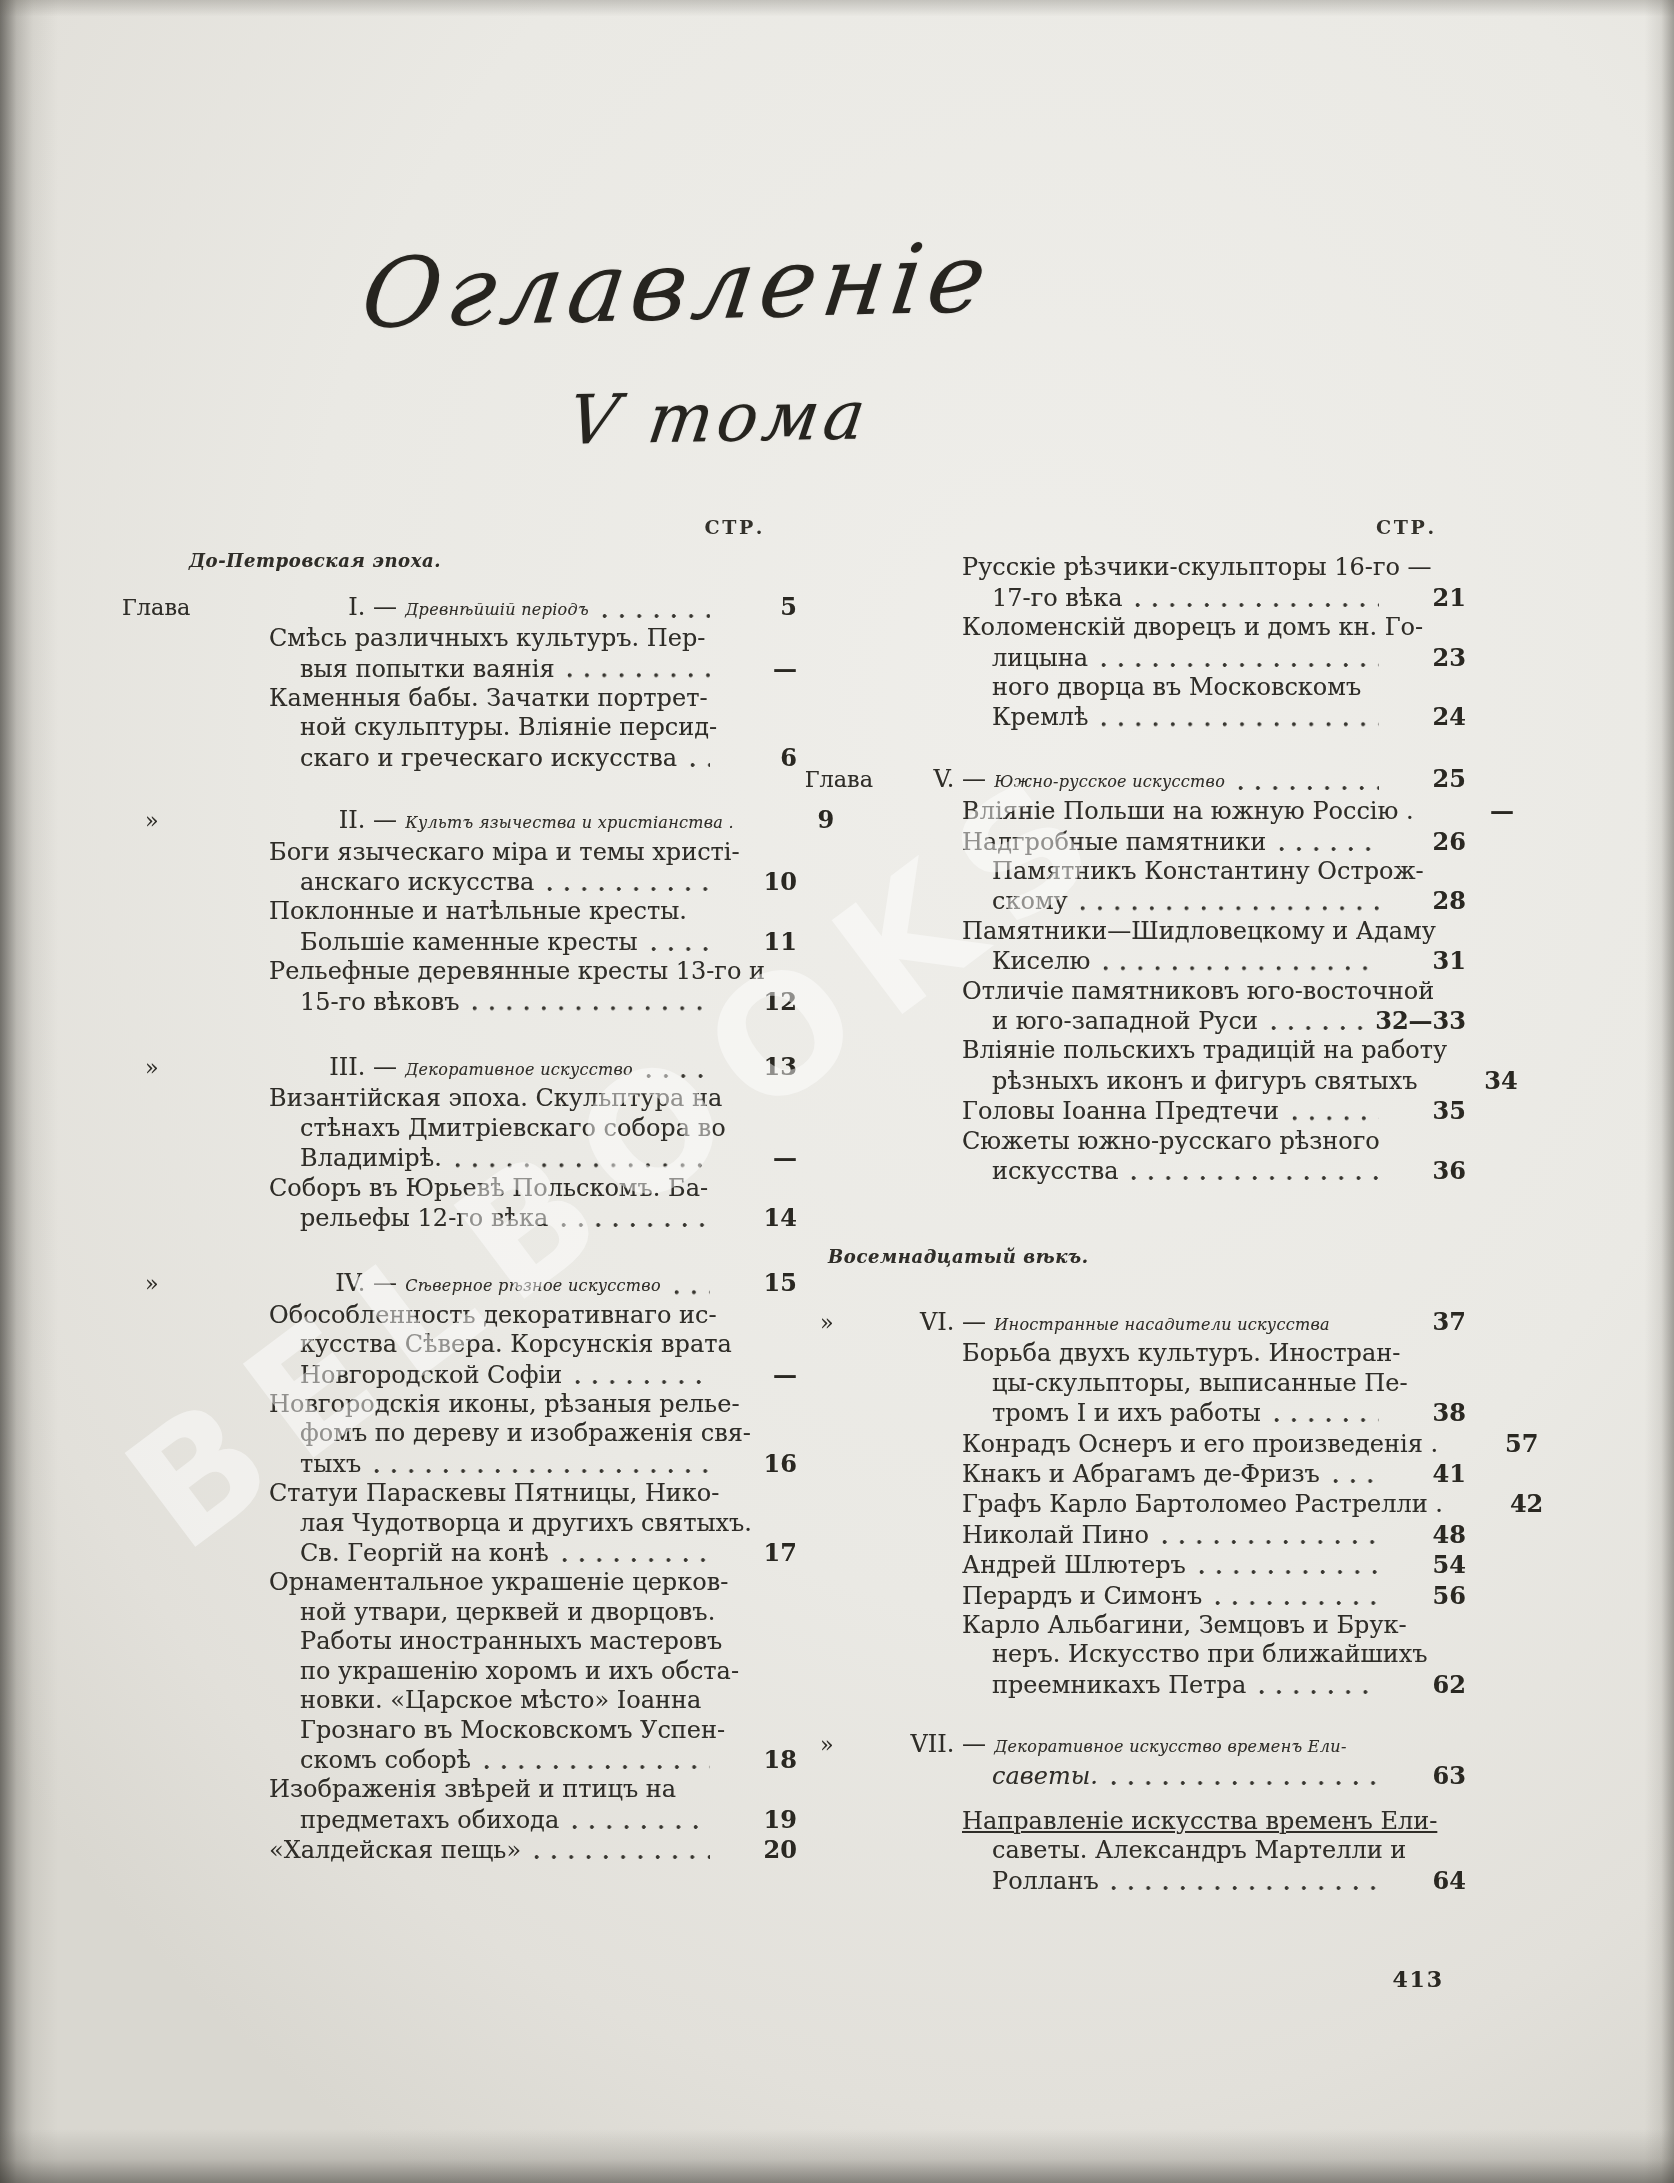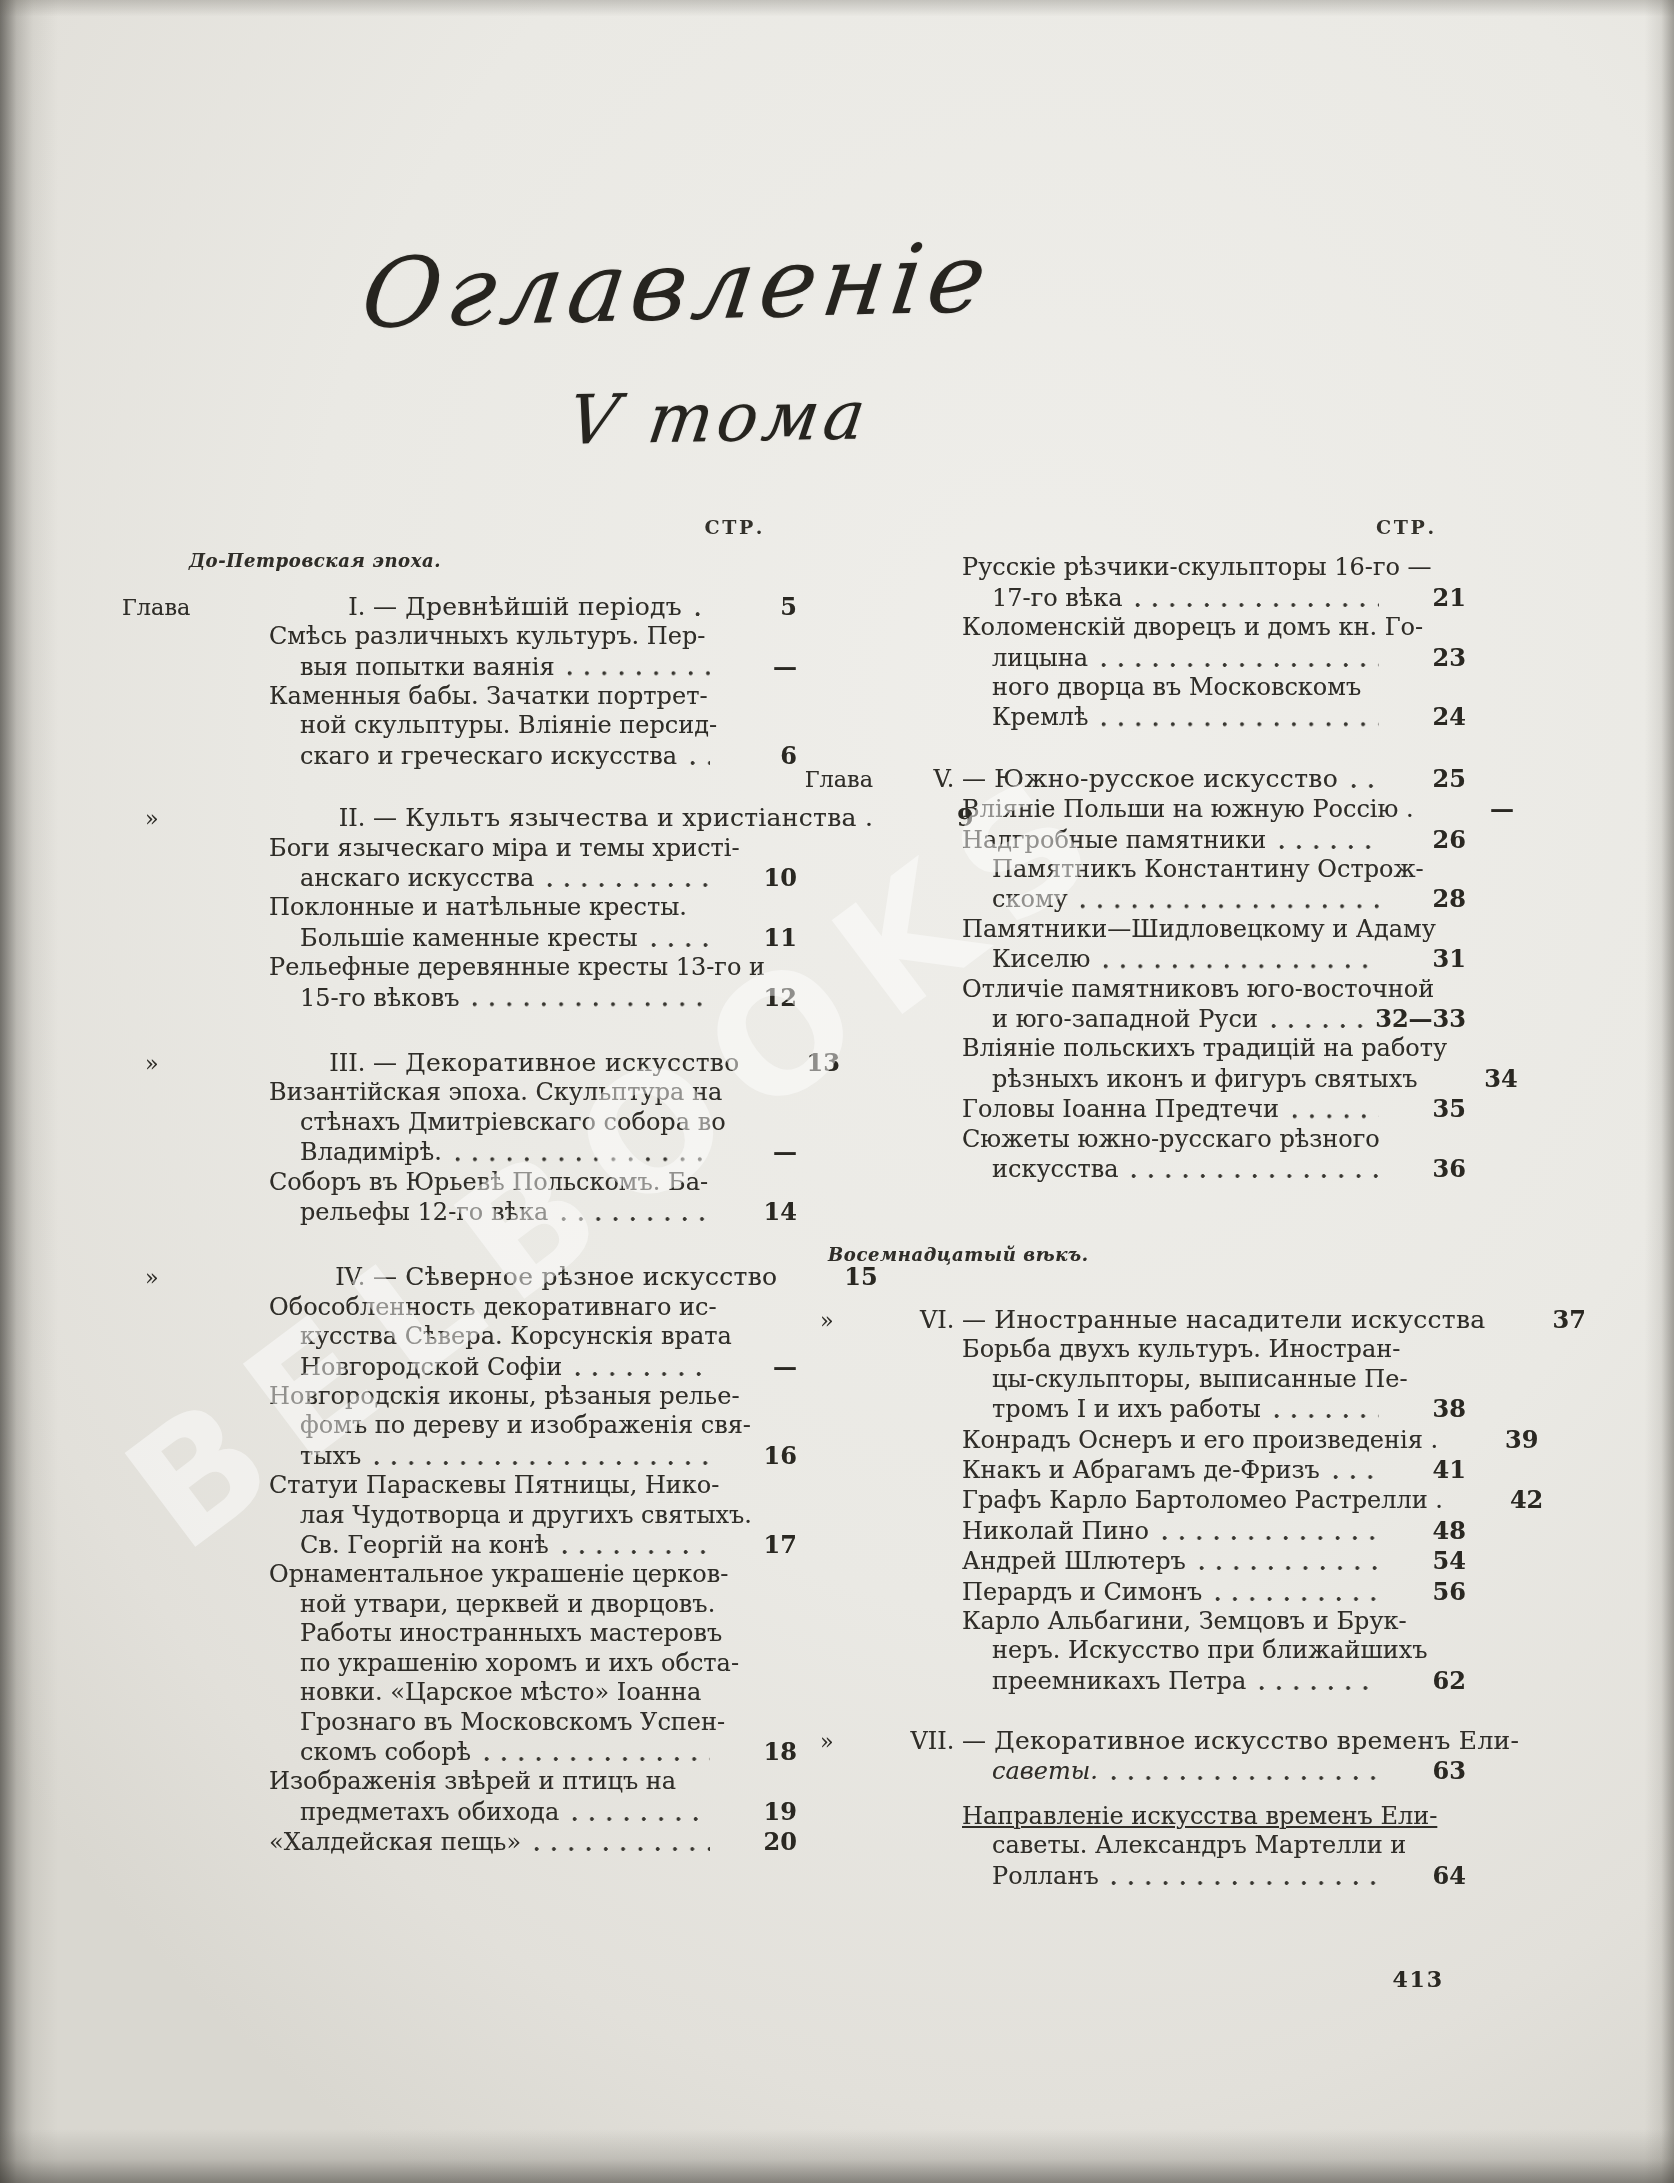--- a/index.html
+++ b/index.html
@@ -51,21 +51,21 @@
   .col-left  .col-header{padding-right:32px;}
   .col-right .col-header{padding-right:29.4px;margin-bottom:15.4px;}
 
   .row{display:flex;align-items:baseline;line-height:29.4px;font-size:24px;
        text-shadow:0 0 0.6px rgba(47,45,40,0.30);}
   .mcell{flex:0 0 83px;font-size:22.4px;white-space:nowrap;}
   .col-right .mcell{flex-basis:93px;padding-left:7.7px;box-sizing:border-box;}
   .mcell.mark{padding-left:23px;box-sizing:border-box;}
   .roman{flex:0 0 192px;text-align:right;font-size:24px;white-space:nowrap;}
   .col-right .roman{flex-basis:96px;}
-  .ctitle{font-size:25px;padding-left:8.3px;white-space:nowrap;letter-spacing:0.3px;}
+  .ctitle{font-style:italic;font-size:16px;padding-left:8.3px;white-space:nowrap;letter-spacing:0.3px;}
   .t1{padding-left:64px;white-space:nowrap;}
   .t2{padding-left:95px;white-space:nowrap;}
   .col-right .t1{padding-left:72px;}
   .col-right .t2{padding-left:102px;}
   .titalic{font-style:italic;}
   .sect{font-size:18px;font-weight:bold;font-style:italic;padding-left:67px;letter-spacing:0.6px;white-space:nowrap;}
   .col-right .sect{padding-left:31px;}
   .lead{flex:1 1 19px;align-self:flex-end;height:6.4px;margin:0 11.5px 5.1px 12.8px;
     background-image:radial-gradient(circle at 2.6px 3.2px, #383630 1.6px, rgba(56,54,48,0) 2.3px);
     background-size:17.3px 6.4px;background-repeat:repeat-x;background-position:left bottom;}
@@ -432,21 +432,21 @@
           <div class="row">
             <span class="mcell"></span>
             <span class="t2">тромъ I и ихъ работы</span>
             <span class="lead"></span>
             <span class="pnum">38</span>
           </div>
           <div class="row">
             <span class="mcell"></span>
             <span class="t1">Конрадъ Оснеръ и его произведенія .</span>
             <span class="lead empty"></span>
-            <span class="pnum">39</span>
+            <span class="pnum">57</span>
           </div>
           <div class="row">
             <span class="mcell"></span>
             <span class="t1">Кнакъ и Абрагамъ де-Фризъ</span>
             <span class="lead"></span>
             <span class="pnum">41</span>
           </div>
           <div class="row">
             <span class="mcell"></span>
             <span class="t1">Графъ Карло Бартоломео Растрелли .</span>

